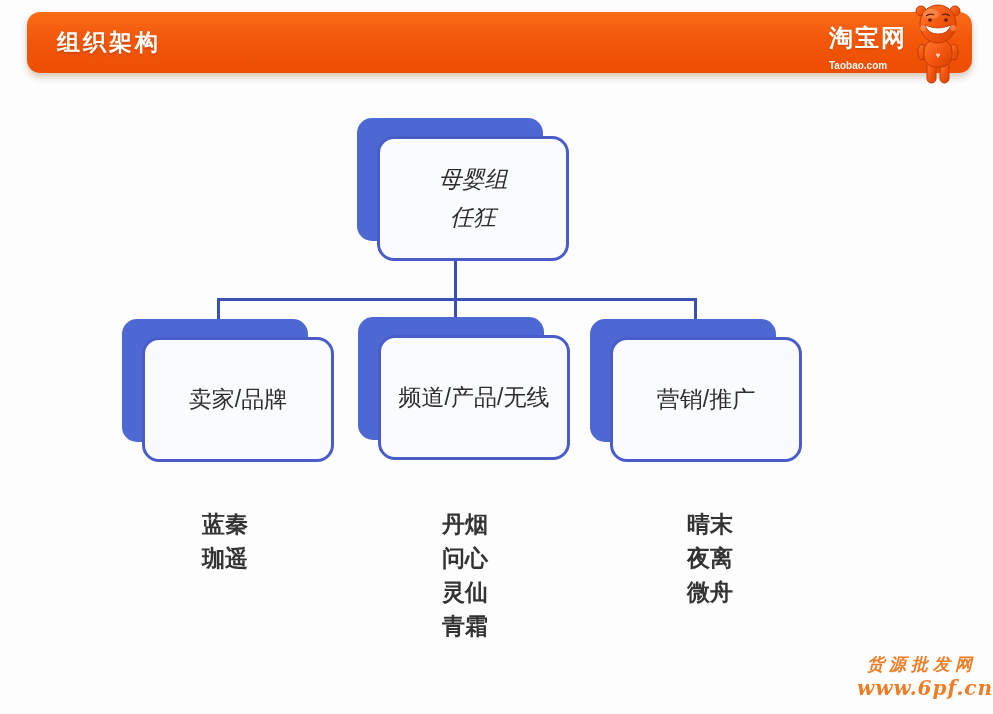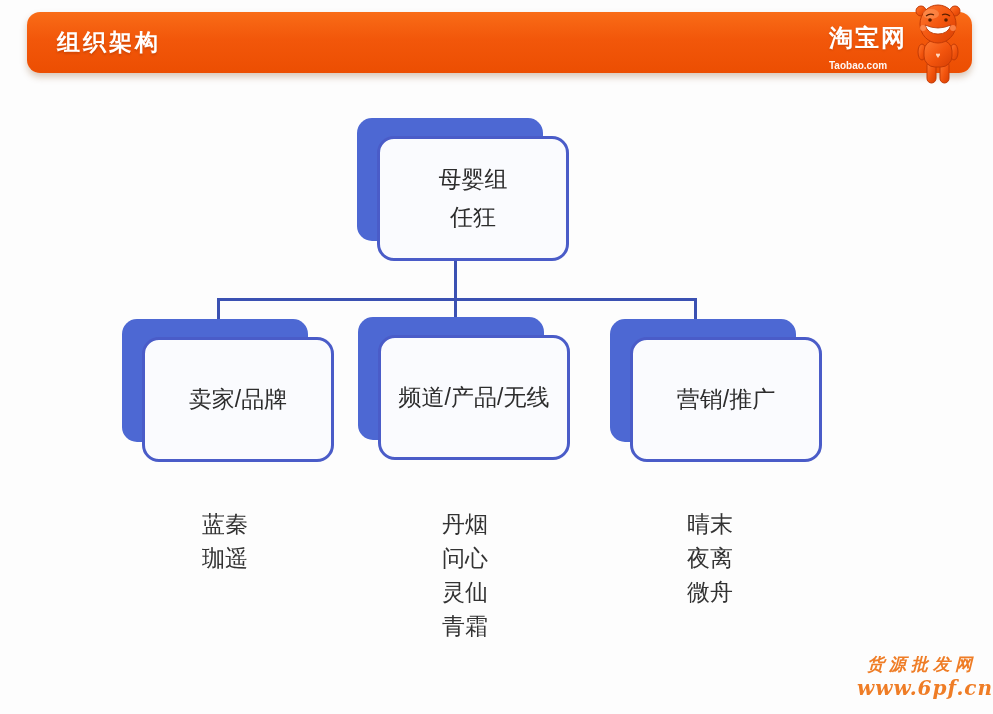--- a/index.html
+++ b/index.html
@@ -38,30 +38,30 @@
     position:absolute; left:0; top:0; width:186px; height:123px;
     background:#4d68d3; border-radius:15px;
   }
   .node .card {
     position:absolute; left:20px; top:18px; width:192px; height:125px;
     background:#fafbfe; border:3px solid #4a5cc8; border-radius:17px;
     display:flex; flex-direction:column; align-items:center; justify-content:center;
     text-align:center; color:#2d2d2d; font-size:23px; line-height:1.6;
     padding:0 13px;
   }
-  .node.root .card { row-gap:12px; }
+  .node.root .card { row-gap:12px;font-style:italic; }
   .node .card .line { line-height:1.1; }
 
   
   .conn { position:absolute; background:#3b51b2; }
 
   
   .members {
     position:absolute; width:170px; text-align:center;
-    font-size:23px; line-height:34px; color:#333333; font-weight:400;
+    font-size:23px; line-height:34px; color:#333333; font-weight:700;
   }
 
   
   .watermark {
     position:absolute; right:6px; top:653px; width:130px; text-align:center;
     color:#ef7d26; font-family:"DejaVu Serif","Liberation Serif",serif;
     font-style:italic;
   }
   .watermark .w1 { font-size:17px; font-weight:bold; letter-spacing:5px; }
   .watermark .w2 { font-size:20px; font-weight:bold; letter-spacing:1px; margin-top:0; }
@@ -133,21 +133,21 @@
     </div>
   </div>
 
   <div class="node" style="left:358px; top:317px; width:215px; height:148px;">
     <div class="shadowbox"></div>
     <div class="card">
       <div>频道/产品/无线</div>
     </div>
   </div>
 
-  <div class="node" style="left:610px; top:319px; width:215px; height:146px;">
+  <div class="node" style="left:590px; top:319px; width:215px; height:146px;">
     <div class="shadowbox"></div>
     <div class="card">
       <div>营销/推广</div>
     </div>
   </div>
 
   <div class="members" style="left:140px; top:507px;">
     <div>蓝秦</div>
     <div>珈遥</div>
   </div>

